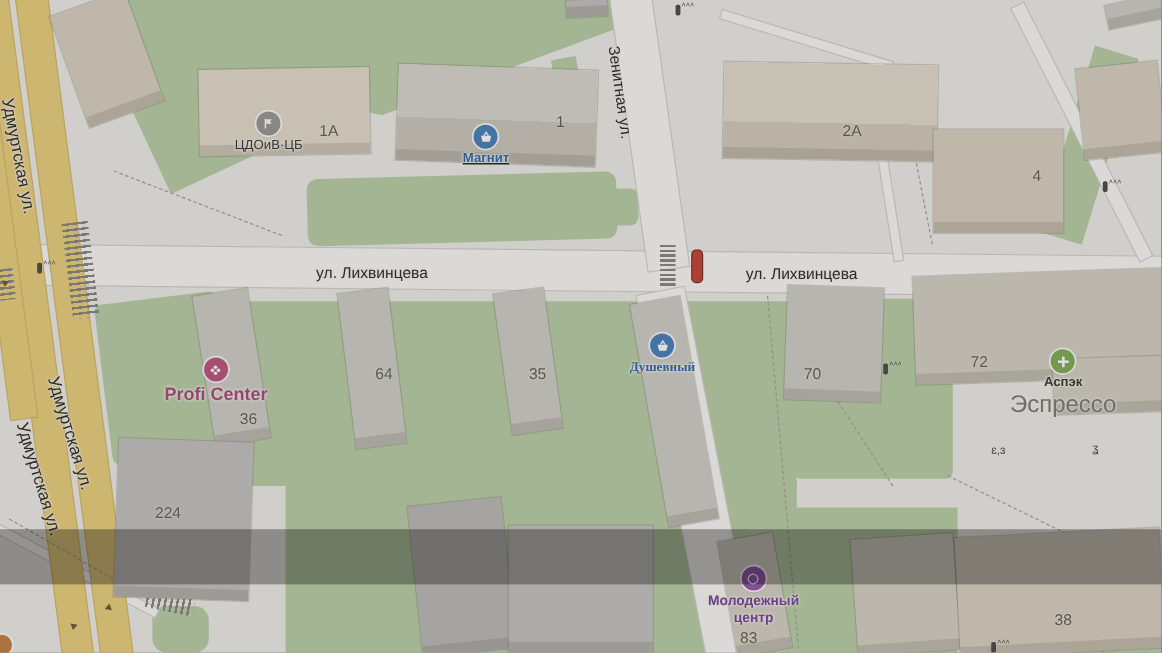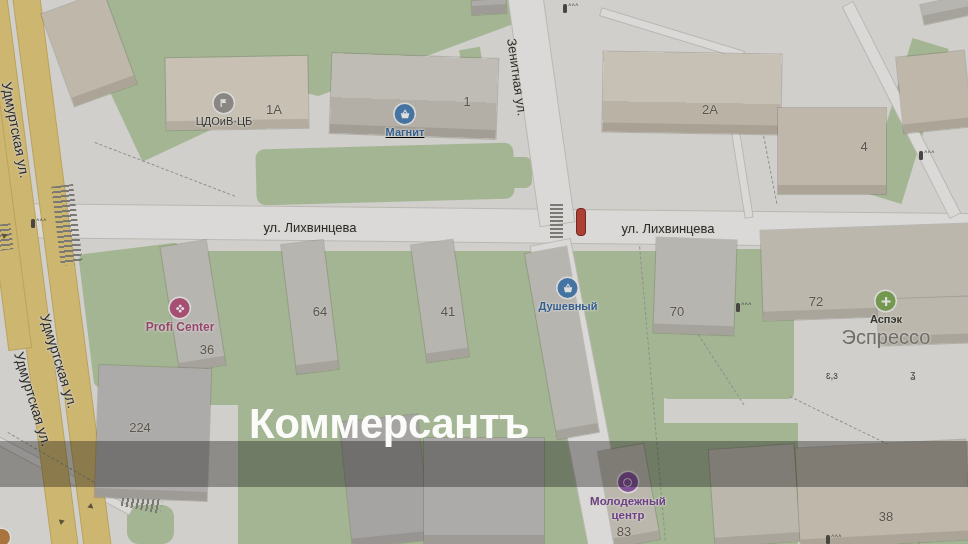--- a/index.html
+++ b/index.html
@@ -117,21 +117,21 @@
     <div class="lbl-street" style="left:517px;top:77px;transform:translate(-50%,-50%) rotate(82deg);">Зенитная ул.</div>
     <div class="lbl-street" style="left:310px;top:227px;">ул. Лихвинцева</div>
     <div class="lbl-street" style="left:668px;top:228px;">ул. Лихвинцева</div>
 
     <div class="num" style="left:274px;top:109px;">1А</div>
     <div class="num" style="left:467px;top:101px;">1</div>
     <div class="num" style="left:710px;top:109px;">2А</div>
     <div class="num" style="left:864px;top:146px;">4</div>
     <div class="num" style="left:207px;top:349px;">36</div>
     <div class="num" style="left:320px;top:311px;">64</div>
-    <div class="num" style="left:448px;top:311px;">41</div>
+    <div class="num" style="left:448px;top:311px;">35</div>
     <div class="num" style="left:677px;top:311px;">70</div>
     <div class="num" style="left:816px;top:301px;">72</div>
     <div class="num" style="left:140px;top:427px;">224</div>
     <div class="num" style="left:624px;top:531px;">83</div>
     <div class="num" style="left:886px;top:516px;">38</div>
 
     <div class="poi" style="left:224px;top:93px;">
       <div class="dot" style="background:#a09a92;">
         <svg width="10" height="10" viewBox="0 0 10 10">
             <path d="M2.5 1v8" stroke="#fff" stroke-width="1.2"></path>
@@ -144,42 +144,42 @@
     <div class="poi" style="left:405px;top:104px;text-decoration:underline;">
       <div class="dot" style="background:#4487c9;">
         <svg width="11" height="11" viewBox="0 0 11 11">
             <path d="M1.2 4.2h8.6L8.5 9.2h-6z" fill="#fff"></path>
             <path d="M3.6 4.2 5.5 1.2 7.4 4.2" fill="none" stroke="#fff" stroke-width="1.1"></path>
           </svg>
       </div>
       <div class="cap" style="color:#306fb4;">Магнит</div>
     </div>
 
-    <div class="poi" style="left:568px;top:278px;">
+    <div class="poi" style="left:552px;top:278px;font-family:Liberation Serif, serif;">
       <div class="dot" style="background:#4487c9;">
         <svg width="11" height="11" viewBox="0 0 11 11">
             <path d="M1.2 4.2h8.6L8.5 9.2h-6z" fill="#fff"></path>
             <path d="M3.6 4.2 5.5 1.2 7.4 4.2" fill="none" stroke="#fff" stroke-width="1.1"></path>
           </svg>
       </div>
       <div class="cap" style="color:#306fb4;">Душевный</div>
     </div>
 
     <div class="poi" style="left:180px;top:298px;">
       <div class="dot" style="background:#d15589;">
         <svg width="11" height="11" viewBox="0 0 11 11">
             <g fill="#fff">
               <circle cx="5.5" cy="3" r="1.5"></circle>
               <circle cx="3" cy="5.5" r="1.5"></circle>
               <circle cx="8" cy="5.5" r="1.5"></circle>
               <circle cx="5.5" cy="8" r="1.5"></circle>
             </g>
           </svg>
       </div>
-      <div class="cap" style="color:#bb4b80;font-size:12px;">Profi Center</div>
+      <div class="cap" style="color:#bb4b80;font-size:15px;">Profi Center</div>
     </div>
 
     <div class="poi" style="left:628px;top:472px;">
       <div class="dot" style="background:#9f58bd;">
         <span style="display:block;width:7px;height:7px;border:1.6px solid #fff;border-radius:50%;"></span>
       </div>
       <div class="cap" style="color:#8746a8;font-size:11.5px;line-height:15px;">Молодежный</div>
       <div class="cap" style="color:#8746a8;font-size:11.5px;line-height:13px;margin-top:0;">центр</div>
     </div>
 
@@ -205,14 +205,13 @@
     <span class="pg" style="left:910px;top:369px;">ʓ</span>
 
     <span class="arrow" style="left:58px;top:520px;border-top:5px solid #6b5e38;transform:rotate(10deg);"></span>
     <span class="arrow" style="left:88px;top:500px;border-bottom:5px solid #6b5e38;transform:rotate(10deg);"></span>
     <span class="arrow" style="left:1px;top:234px;border-top:5px solid #6b5e38;transform:rotate(10deg);"></span>
 
     <div class="half-pin" style="left:-7px;top:529px;"></div>
   </div>
 
   <div class="wm-band"></div>
-  <div class="wm-logo">Коммерсантъ</div>
 </div>
 
 </body></html>

